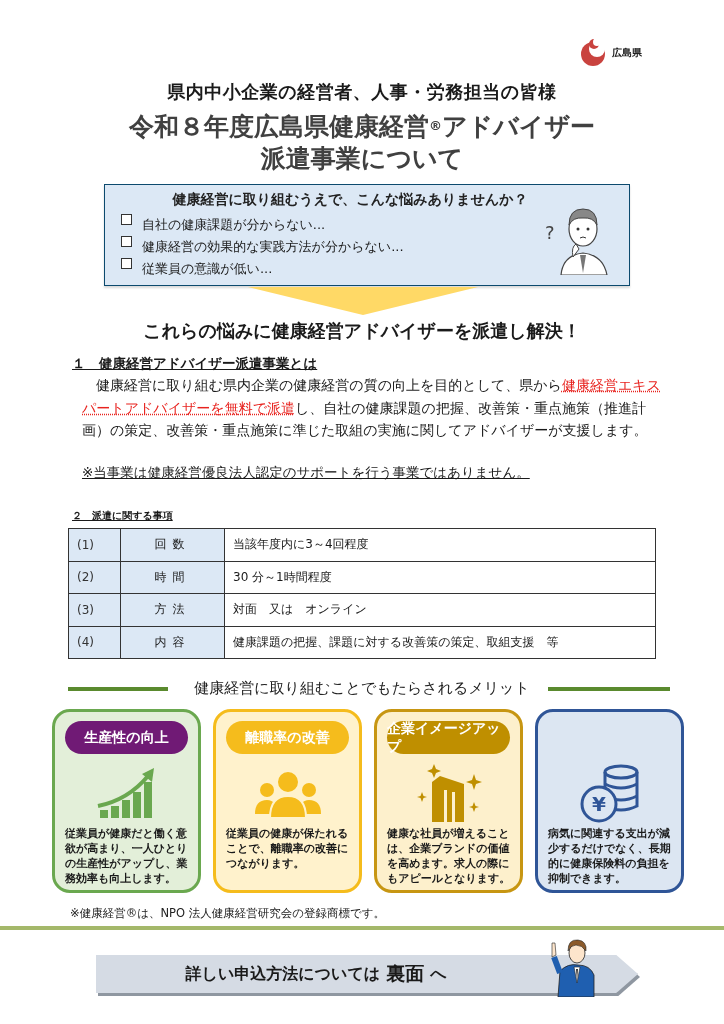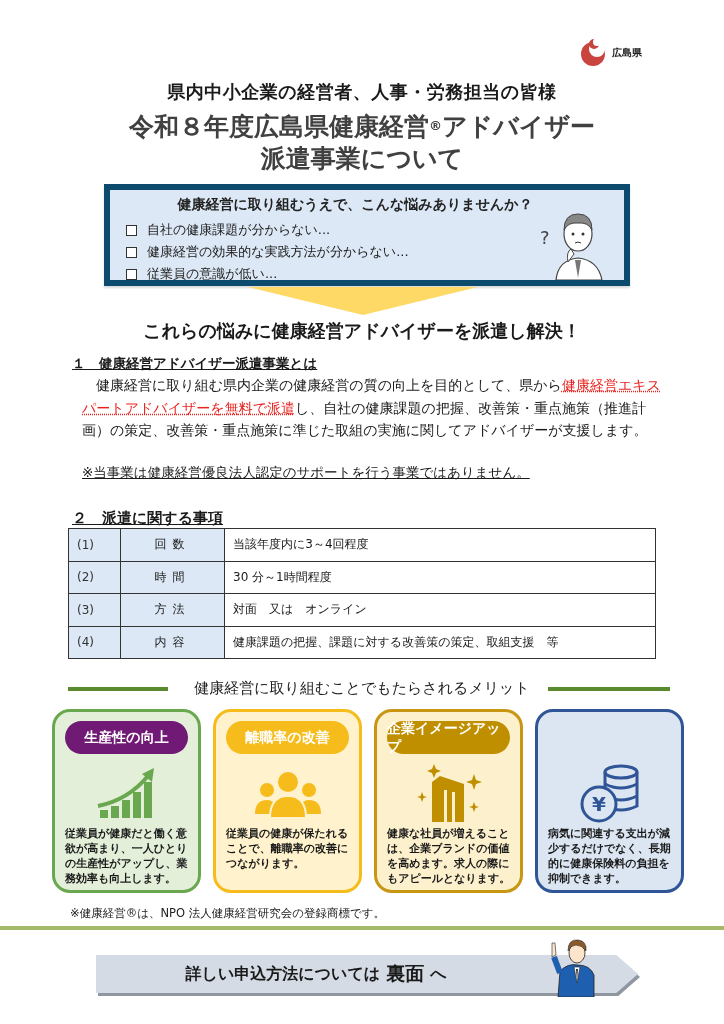--- a/index.html
+++ b/index.html
@@ -7,37 +7,37 @@
   body { font-family: "DejaVu Sans", "Liberation Sans", sans-serif; color: #1a1a1a; position: relative; }
 
   .logo { position: absolute; left: 580px; top: 38px; display: flex; align-items: center; gap: 4px; }
   .logo-mark { width: 28px; height: 30px; }
   .logo-text { font-size: 10px; font-weight: bold; color: #222; }
 
   .subtitle { position: absolute; top: 80px; left: 0; width: 724px; text-align: center; font-size: 18px; font-weight: bold; color: #1a1a1a; letter-spacing: 0.5px; }
   .title { position: absolute; top: 110px; left: 0; width: 724px; text-align: center; font-size: 25px; font-weight: bold; color: #404040; line-height: 32px; }
   .title sup { font-size: 13px; vertical-align: 5px; }
 
-  .worry-box { position: absolute; left: 104px; top: 184px; width: 526px; height: 102px; background: #dce8f5; border: 6px solid #0c4a6e; box-shadow: 0 2px 2px rgba(0,0,0,0.15); }
+  .worry-box { position: absolute; left: 104px; top: 184px; width: 526px; height: 102px; background: #dce8f5; border: 1px solid #0c4a6e; box-shadow: 0 2px 2px rgba(0,0,0,0.15); }
   .worry-head { position: absolute; top: 6px; left: 0; width: 460px; text-align: center; font-size: 14px; font-weight: bold; color: #222; padding-left: 30px;}
   .worry-list { position: absolute; top: 29px; left: 16px; list-style: none; }
-  .worry-list li { font-size: 13px; line-height: 22px; display: flex; align-items: center; gap: 10px; }
+  .worry-list li { font-size: 13px; line-height: 22px; display: flex; gap: 10px; }
   .chk { width: 11px; height: 11px; border: 1.3px solid #333; display: inline-block; background: #fff; }
   .thinker { position: absolute; right: 6px; top: 12px; width: 80px; height: 78px; }
 
   .arrow-down { position: absolute; left: 248px; top: 287px; width: 0; height: 0; border-left: 115px solid transparent; border-right: 115px solid transparent; border-top: 28px solid #ffd966; }
 
   .solve { position: absolute; top: 319px; left: 0; width: 724px; text-align: center; font-size: 18px; font-weight: bold; color: #1a1a1a; }
 
   .sec1-head { position: absolute; top: 355px; left: 72px; font-size: 13.5px; font-weight: bold; text-decoration: underline; }
   .sec1-body { position: absolute; top: 374px; left: 82px; width: 580px; font-size: 14px; line-height: 22.5px; color: #1a1a1a; }
   .sec1-body .red { color: #e8231f; text-decoration: underline dotted #e8231f; }
   .sec1-note { position: absolute; top: 464px; left: 82px; font-size: 13.5px; text-decoration: underline; }
 
-  .sec2-head { position: absolute; top: 509px; left: 72px; font-size: 15px; font-weight: bold; text-decoration: underline; }
+  .sec2-head { position: absolute; top: 509px; left: 72px; font-size: 10px; font-weight: bold; text-decoration: underline; }
   .info-table { position: absolute; top: 528px; left: 68px; width: 588px; border-collapse: collapse; font-size: 12px; }
   .info-table td { border: 1px solid #333; height: 32.5px; padding: 0 8px; }
   .info-table td.num { width: 52px; background: #dce8f5; color: #333; }
   .info-table td.lbl { width: 104px; background: #dce8f5; text-align: center; letter-spacing: 6px; }
   .info-table td.val { background: #fff; }
 
   .merit-title { position: absolute; top: 679px; left: 0; width: 724px; height: 20px; }
   .merit-line { position: absolute; top: 8px; height: 4px; background: #5a8a2e; }
   .merit-text { position: absolute; left: 0; width: 724px; top: 0; text-align: center; font-size: 15px; color: #222; }
 

